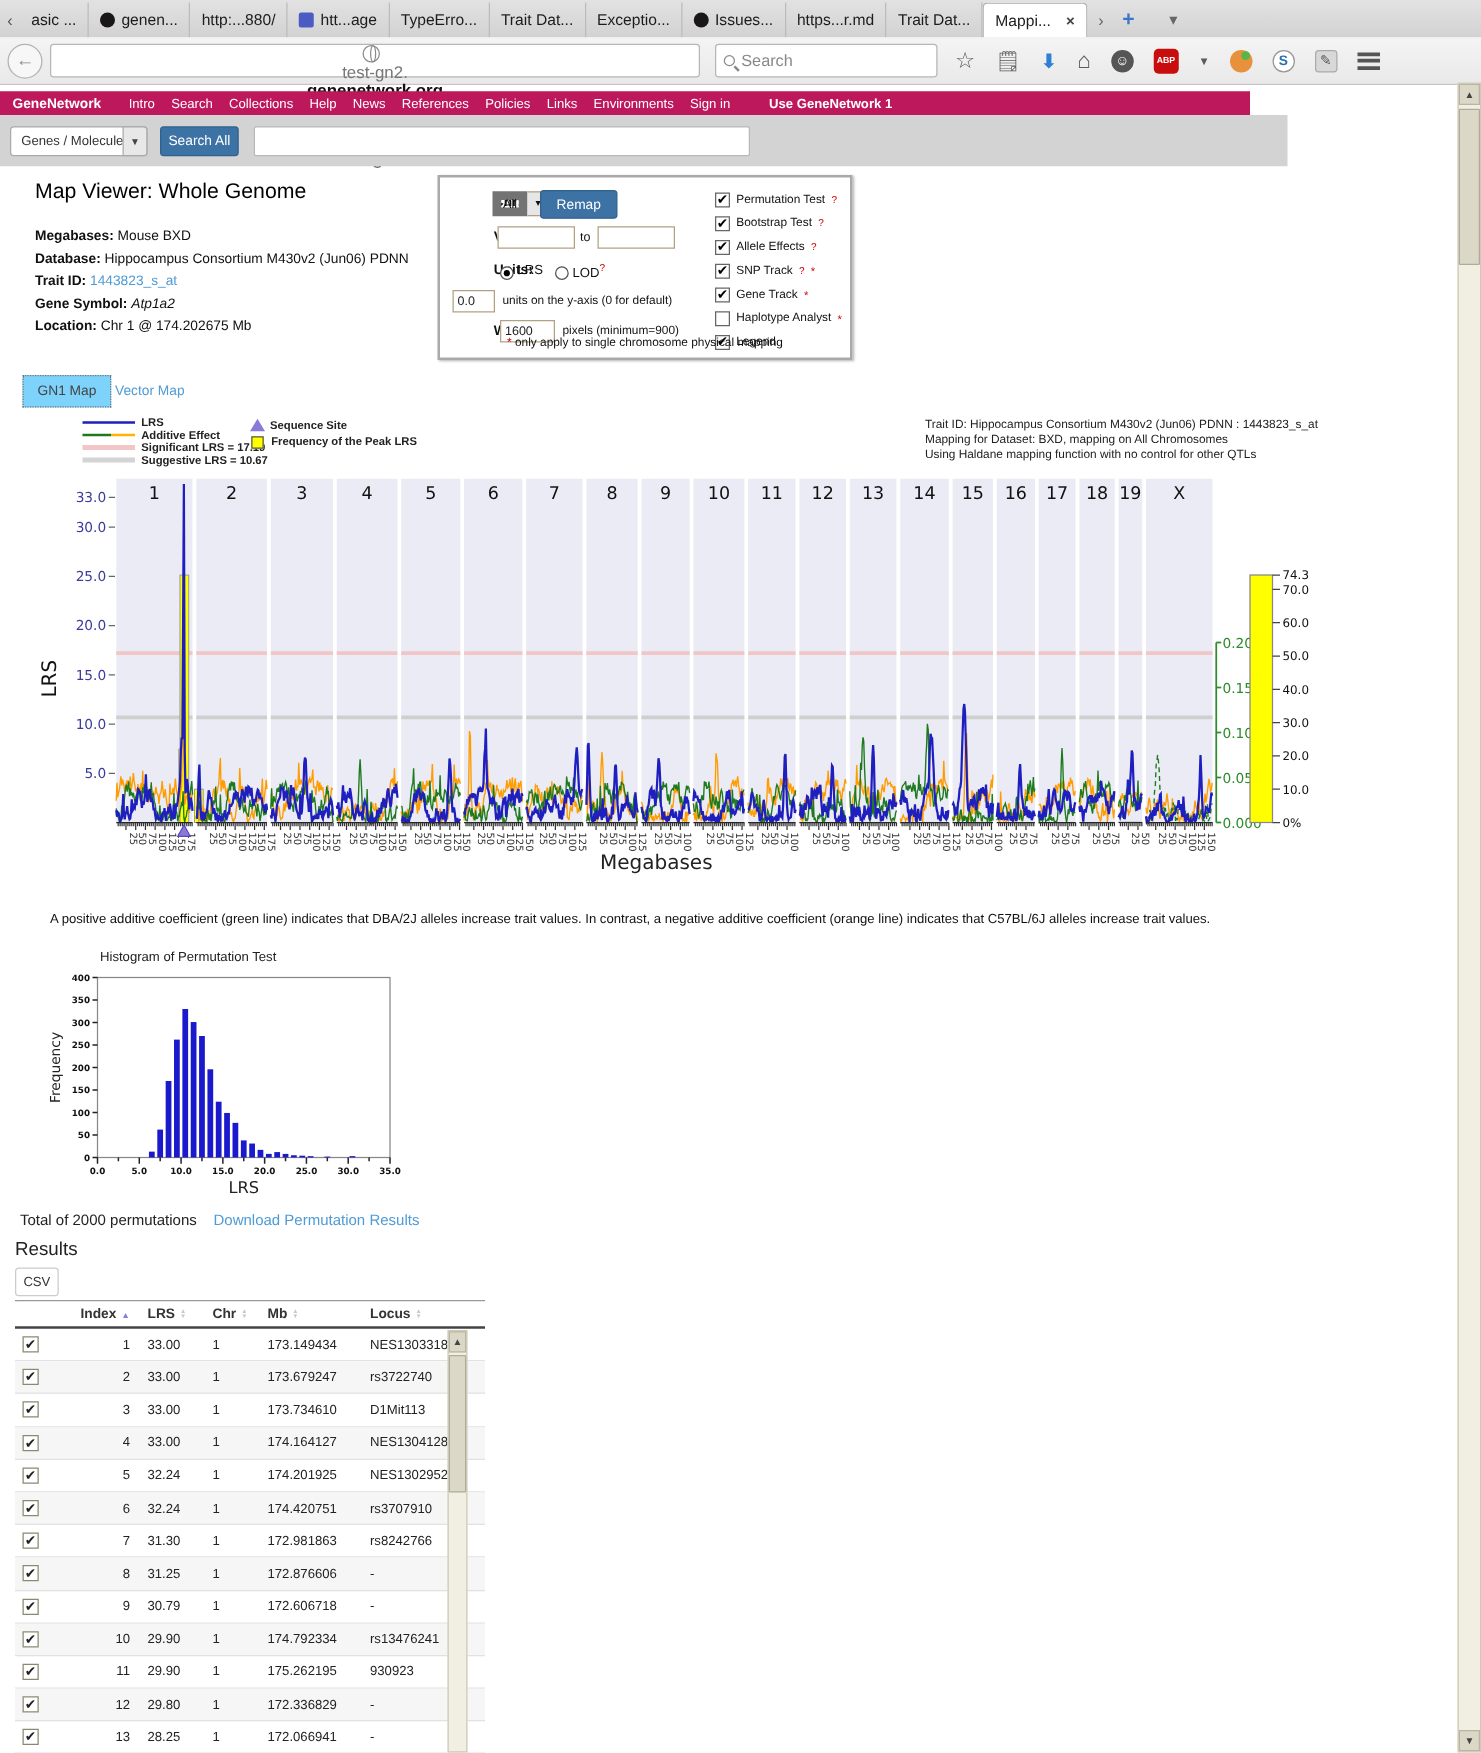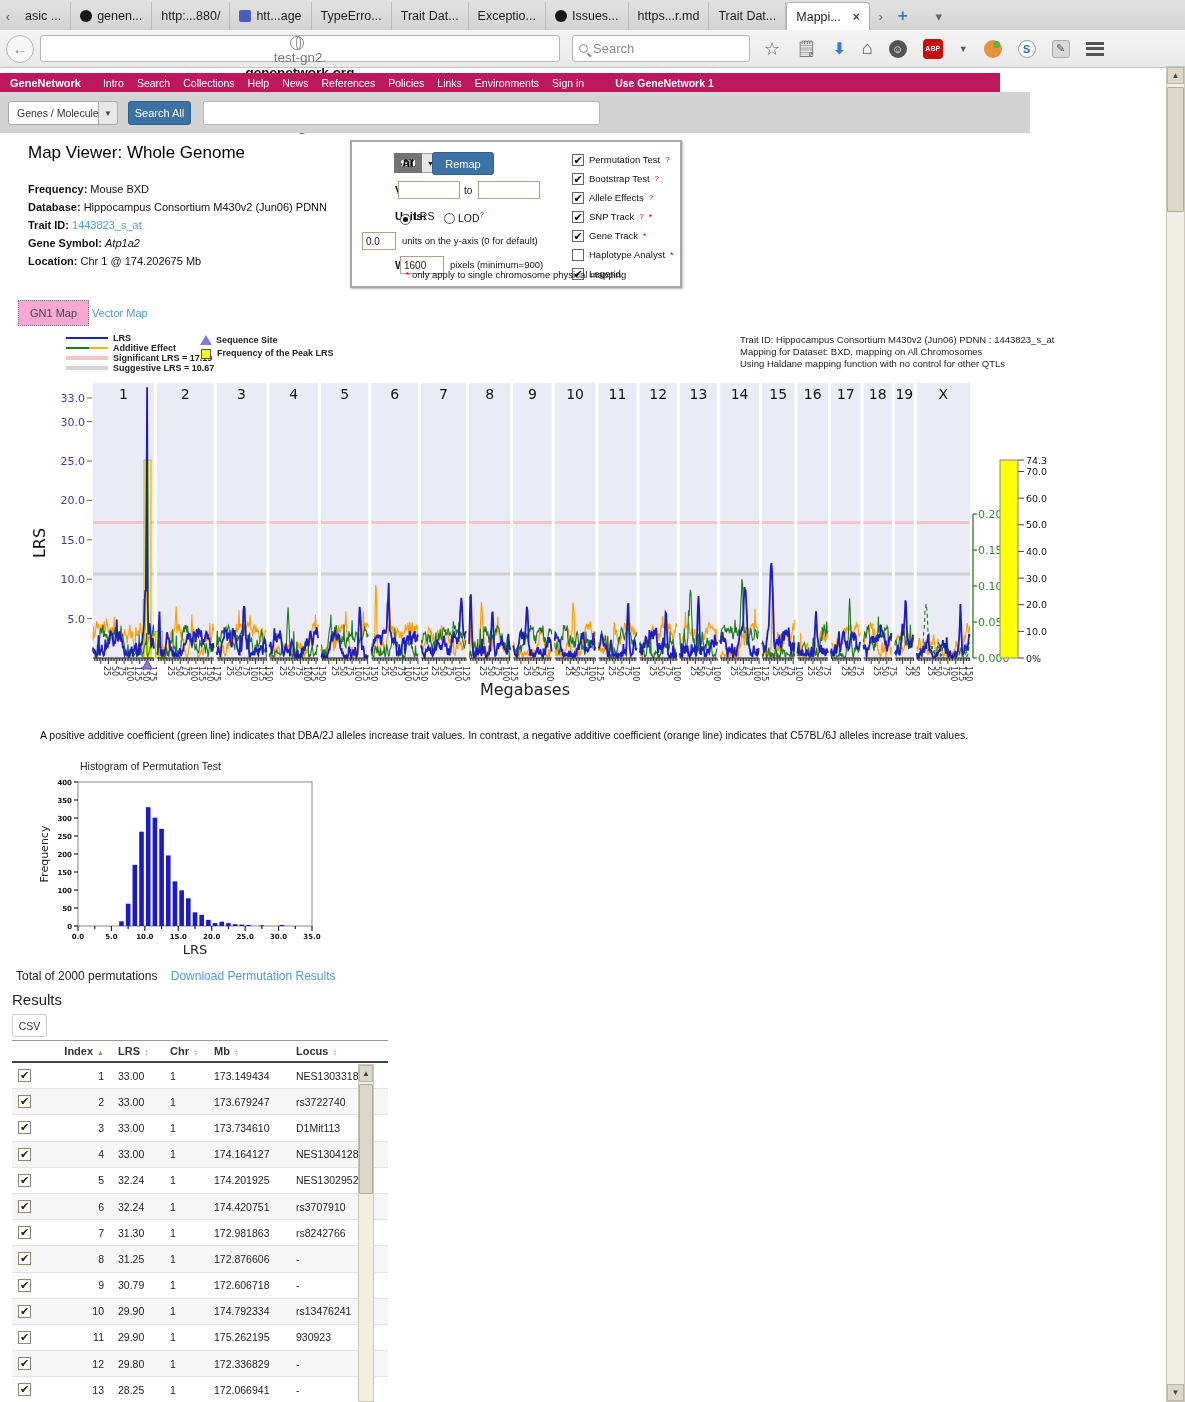--- a/index.html
+++ b/index.html
@@ -105,21 +105,21 @@
   .q { color:#cc0000; font-size:8px; vertical-align:super; }
   .radio { width:11px; height:11px; border:1px solid #555; border-radius:50%; display:inline-flex;
     align-items:center; justify-content:center; margin-right:3px; vertical-align:-2px; background:#fff; }
   .radio .dot { width:5px; height:5px; border-radius:50%; background:#000; }
   .ctl-row { position:absolute; left:10px;margin-left:33px; }
   .chk-col { position:absolute; left:220px; top:8px; }
   .chk-row { display:flex; align-items:center; gap:5px; height:19px; font-size:9.5px; }
   #ctl-footnote { position:absolute; left:0; bottom:6px; width:100%; text-align:center; font-size:9.5px; }
 
   #gn1-tab { position:absolute; left:18px; top:300px; padding:6px 11px; border:1px dotted #777;
-    font-size:11px; color:#444; background:#f9a8d4; }
+    font-size:11px; color:#444; background:#7dd3fc; }
   #vector-tab { position:absolute; left:92px; top:307px; font-size:11px; }
 
   #map-legend { position:absolute; left:66px; top:333px; font-size:9px; font-weight:bold; color:#222; }
   .leg-row { display:flex; align-items:center; height:10px; margin-bottom:0px; }
   .leg-swatch { width:42px; margin-right:5px; }
   #map-legend2 { position:absolute; left:200px; top:333px; font-size:9px; font-weight:bold; color:#222; }
   .tri { width:0; height:0; border-left:6px solid transparent; border-right:6px solid transparent;
     border-bottom:10px solid #8a79d8; margin-right:4px; }
   .ysq { width:10px; height:10px; background:#ffff00; border:1px solid #555; margin:2px 6px 0 1px; }
   #trait-info { position:absolute; left:740px; top:334px; font-size:9.5px; color:#222; line-height:12px; }
@@ -261,21 +261,21 @@
 
 <div id="searchband">
   <div class="cat-select">Genes / Molecules</div>
   <div class="cat-caret">▼</div>
   <div id="search-all" class="btn-blue">Search All</div>
   <div id="main-search"></div>
 </div>
 
 <div id="page-title">Map Viewer: Whole Genome</div>
 <div id="info-block">
-    <div><b>Frequency: </b><span>Mouse BXD</span></div>
+    <div><b>Megabases: </b><span>Mouse BXD</span></div>
     <div><b>Database: </b><span>Hippocampus Consortium M430v2 (Jun06) PDNN</span></div>
     <div><b>Trait ID: </b><span class="link">1443823_s_at</span></div>
     <div><b>Gene Symbol: </b><span class="italic">Atp1a2</span></div>
     <div><b>Location: </b><span>Chr 1 @ 174.202675 Mb</span></div>
   </div>
 
 <div id="controls">
   <div class="ctl-row" style="top:14px"><span class="ctl-label">Chr:</span></div>
   <div class="abs" style="left:42px;top:11px;display:flex">
     <span class="chr-select">All</span>

